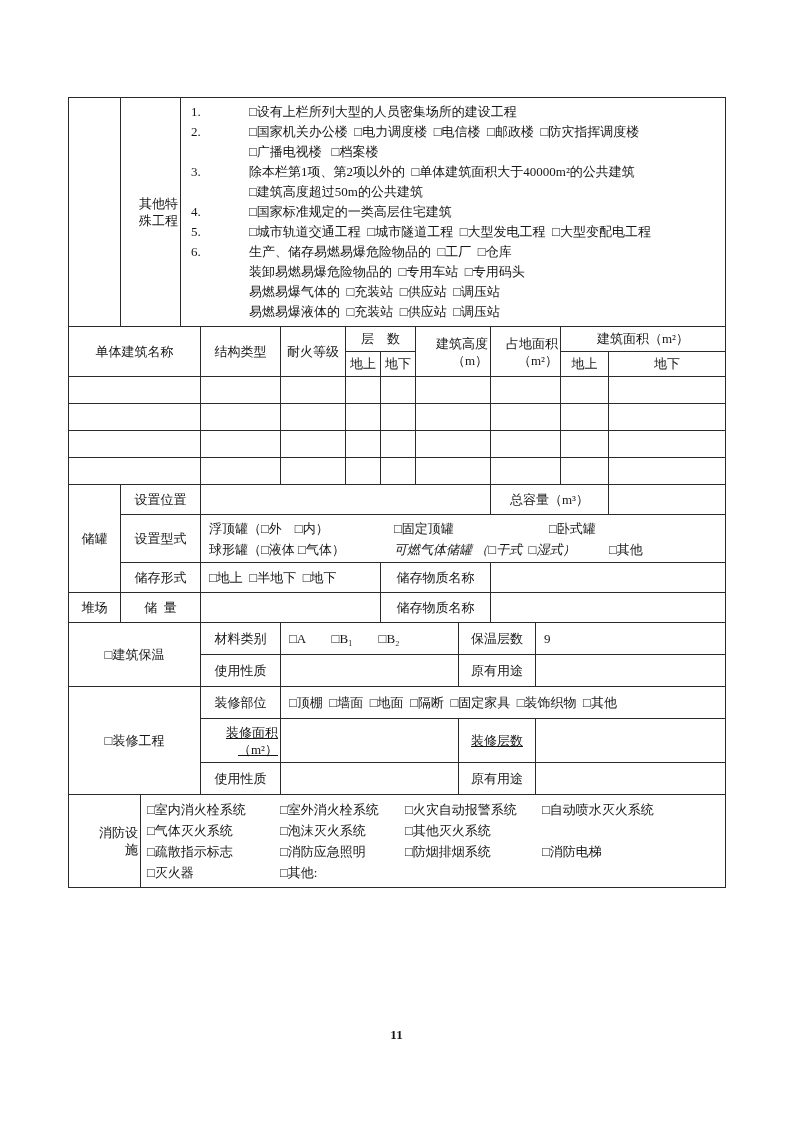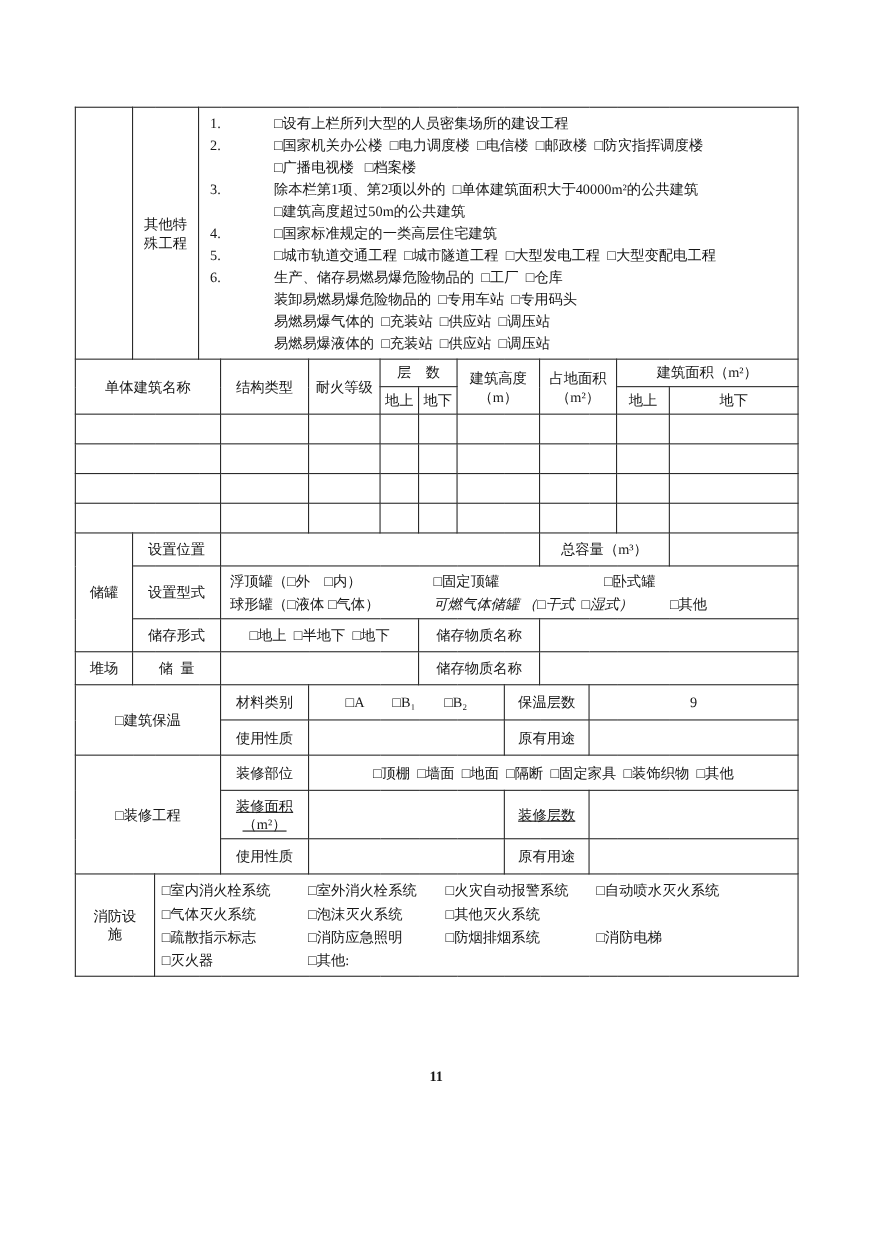--- a/index.html
+++ b/index.html
@@ -1,52 +1,52 @@
 <!DOCTYPE html>
 <html><head>
 <meta charset="utf-8">
 <style>
   * { margin:0; padding:0; box-sizing:border-box; }
   body { width:793px; height:1122px; background:#ffffff; font-family:"Liberation Serif","DejaVu Serif",serif; color:#161616; font-size:13px; }
   .page { position:relative; width:793px; height:1122px; background:#fff; overflow:hidden; }
   table.form { border-collapse:collapse; table-layout:fixed; position:absolute; left:68px; top:97px; width:657px; }
   td, th { border:1px solid #2b2b2b; padding:0 2px; text-align:center; vertical-align:middle; font-weight:normal; font-size:13px; line-height:1.5; }
-  .left { text-align:center; padding:2px 8px; white-space:pre-wrap;font-family:Liberation Serif, serif; }
+  .left { text-align:left; padding:2px 8px; white-space:pre-wrap;font-family:Liberation Serif, serif; }
   
   tr.h-a    { height:228px; }
   tr.h-hdr  { height:25px; }
   tr.h-empty{ height:27px; }
   tr.h-pos  { height:30px; }
   tr.h-type { height:48px;margin-left:44px; }
   tr.h-sf   { height:30px; }
   tr.h-yard { height:30px; }
   tr.h-ins  { height:32px; }
   tr.h-dec1 { height:32px; }
   tr.h-dec2 { height:44px;text-decoration:underline; }
   tr.h-fire { height:88px; }
   
   .sp-content { text-align:left; vertical-align:middle; padding:4px 4px 4px 10px; }
   .sp-item { display:flex; }
   .sp-num { width:22px; flex:none; line-height:20px; }
   .sp-body { flex:1; }
   .sp-line { white-space:pre-wrap; line-height:20px;padding-left:36px; }
   
-  .two-line div { line-height:17px; }
+  .two-line div { line-height:17px;text-align:right; }
   
   .tk-cell { text-align:left; padding:2px 4px 2px 8px; }
   .tk-row { line-height:21px; white-space:nowrap; }
   .tk-row span { display:inline-block; text-align:left; white-space:pre-wrap; vertical-align:top; }
   .tk-a { width:185px; } .tk-b { width:155px; } .tk-c { width:215px;font-style:italic; }
   
   .ff-cell { text-align:left; padding:4px 0 4px 6px;margin-left:42px; }
   .ff-row { line-height:21px; white-space:nowrap; }
   .ff-row span { display:inline-block; text-align:left; vertical-align:top; }
   .ff-w1 { width:133px; } .ff-w2 { width:125px; } .ff-w3 { width:137px; }
   .pre { white-space:pre; }
-  .pagenum { position:absolute; left:0; top:971px; width:793px; text-align:center; font-weight:bold; font-size:13px; }
+  .pagenum { position:absolute; left:0; top:1027px; width:793px; text-align:center; font-weight:bold; font-size:13px; }
 </style>
 </head>
 <body>
 
 <div class="page">
   <table class="form">
     <colgroup>
       <col style="width:52px">
         <col style="width:20px">
         <col style="width:40px">

